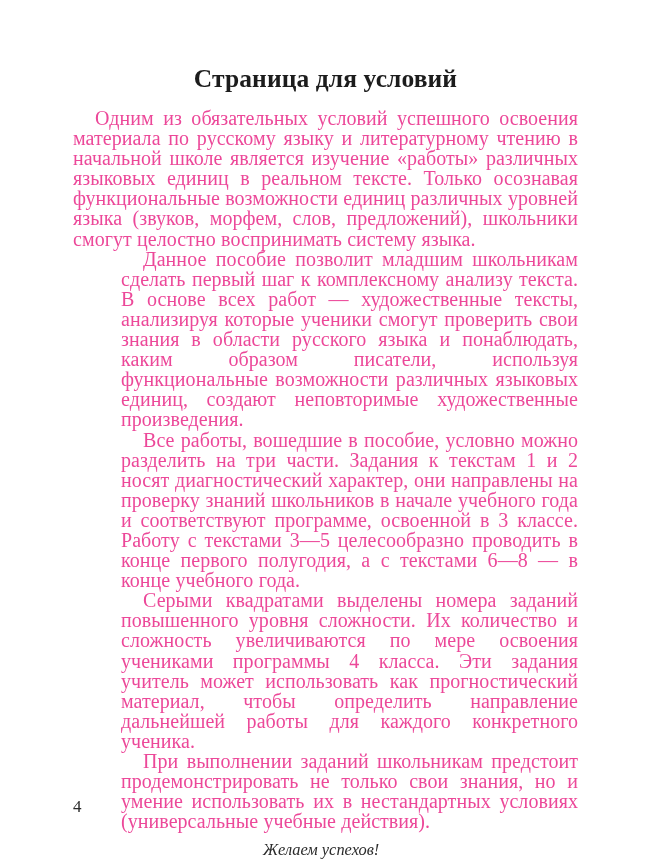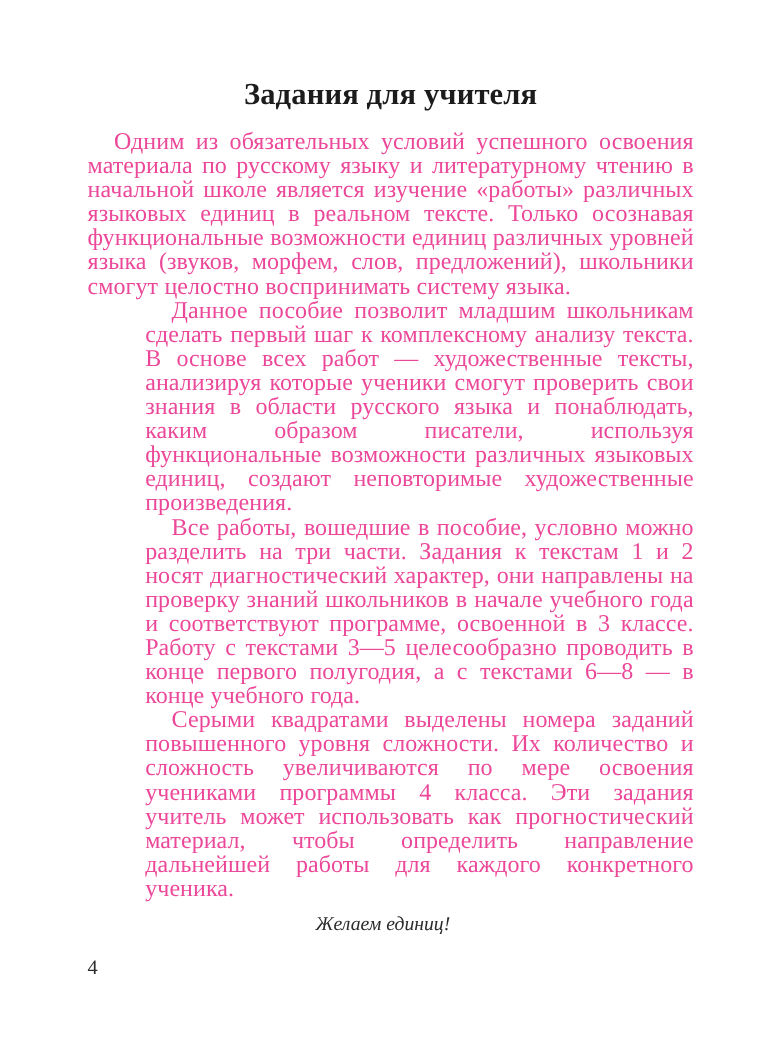--- a/index.html
+++ b/index.html
@@ -94,34 +94,35 @@
     color: #2b2b2b;
   }
 </style>
 </head>
 <body>
 
 <div class="page">
 
   <div class="content">
 
-    <h1 class="page-title">Задания для учителя</h1>
+    <h1 class="page-title">Страница для условий</h1>
 
     <div class="body-block">
 
       <p class="para">Одним из обязательных условий успешного освоения материала по русскому языку и литературному чтению в начальной школе является изучение «работы» различных языковых единиц в реальном тексте. Только осознавая функциональные возможности единиц различных уровней языка (звуков, морфем, слов, предложений), школьники смогут целостно воспринимать систему языка.</p>
 
       <p class="para">Данное пособие позволит младшим школьникам сделать первый шаг к комплексному анализу текста. В основе всех работ — художественные тексты, анализируя которые ученики смогут проверить свои знания в области русского языка и понаблюдать, каким образом писатели, используя функциональные возможности различных языковых единиц, создают неповторимые художественные произведения.</p>
 
       <p class="para">Все работы, вошедшие в пособие, условно можно разделить на три части. Задания к текстам 1 и 2 носят диагностический характер, они направлены на проверку знаний школьников в начале учебного года и соответствуют программе, освоенной в 3 классе. Работу с текстами 3—5 целесообразно проводить в конце первого полугодия, а с текстами 6—8 — в конце учебного года.</p>
 
       <p class="para">Серыми квадратами выделены номера заданий повышенного уровня сложности. Их количество и сложность увеличиваются по мере освоения учениками программы 4 класса. Эти задания учитель может использовать как прогностический материал, чтобы определить направление дальнейшей работы для каждого конкретного ученика.</p>
 
+      <p class="para">При выполнении заданий школьникам предстоит продемонстрировать не только свои знания, но и умение использовать их в нестандартных условиях (универсальные учебные действия).</p>
 
-      <p class="closing">Желаем единиц!</p>
+      <p class="closing">Желаем успехов!</p>
 
     </div>
 
   </div>
 
   <div class="page-number">4</div>
 
 </div>
 
 </body></html>

